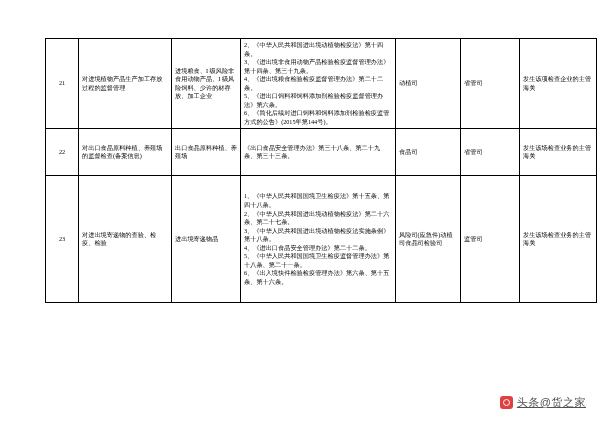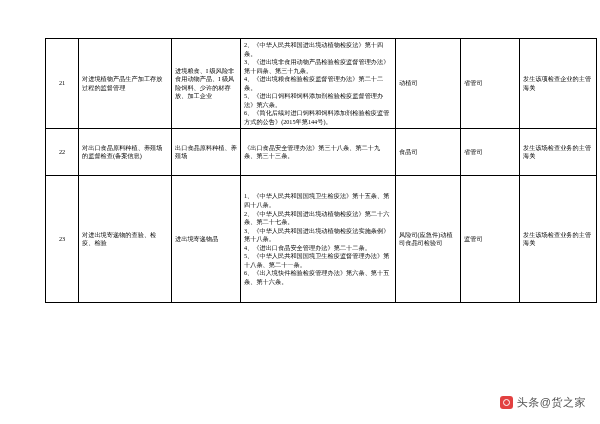--- a/index.html
+++ b/index.html
@@ -77,20 +77,21 @@
     position: absolute;
     right: 14px;
     bottom: 14px;
     display: flex;
     align-items: center;
     gap: 4px;
     font-family: "Liberation Sans", sans-serif;
     font-size: 11px;
     color: #444444;
     opacity: 0.92;
+    text-decoration: underline;
   }
   .watermark .wm-icon {
     width: 13px;
     height: 13px;
     border-radius: 3px;
     background: #e03030;
     display: inline-block;
     position: relative;
   }
   .watermark .wm-icon:after {

